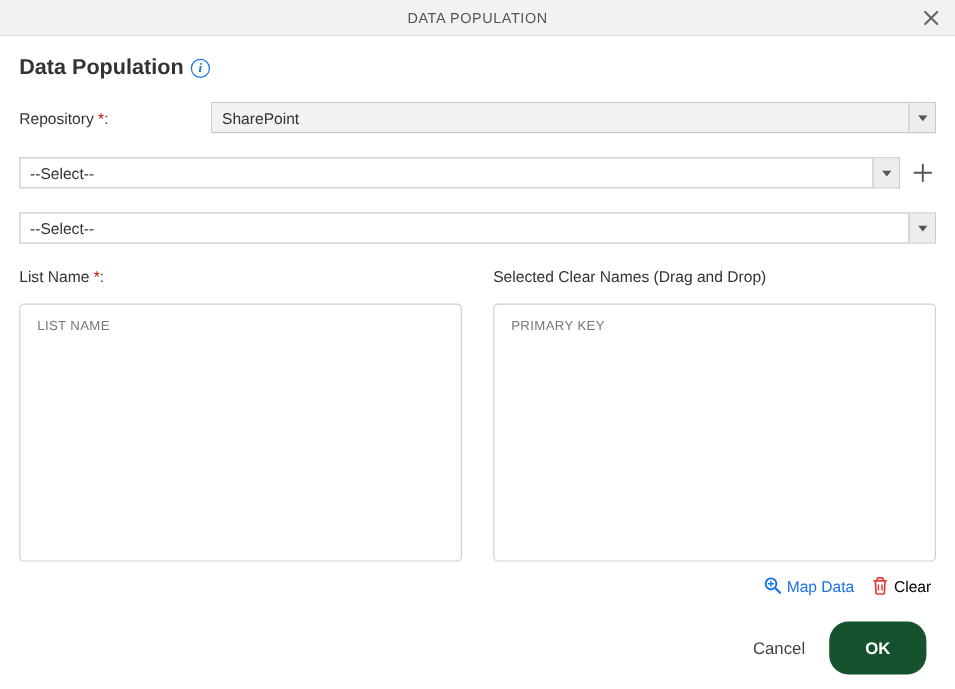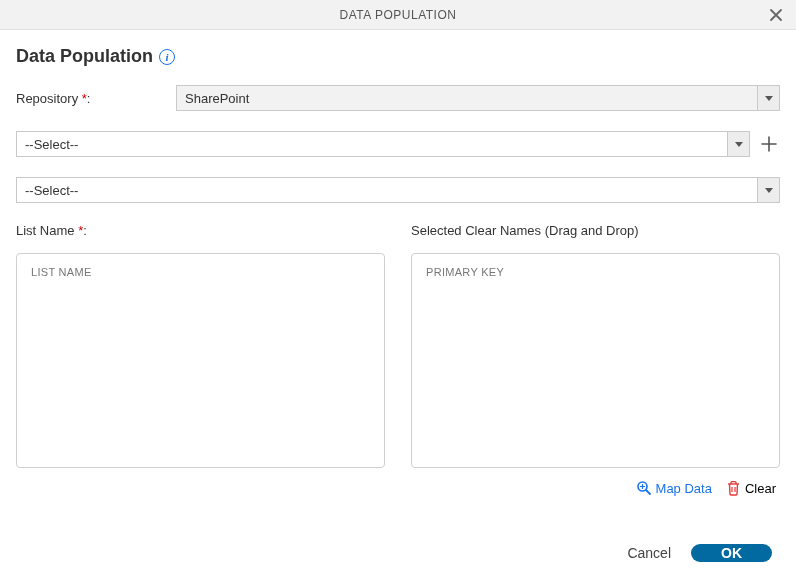--- a/index.html
+++ b/index.html
@@ -172,25 +172,25 @@
       gap: 20px;
     }
     .btn-cancel {
       font-size: 14px;
       color: #444;
       cursor: pointer;
       background: none;
       border: none;
     }
     .btn-ok {
-      background: #0369a1;
+      background: #14532d;
       color: #fff;
       border: none;
       border-radius: 16px;
-      padding: 1px 30px;
+      padding: 14px 30px;
       font-size: 14px;
       font-weight: 600;
       cursor: pointer;
     }
     .right-box-wrap {
       width: 334px;
     }
   </style>
 </head>
 <body>

